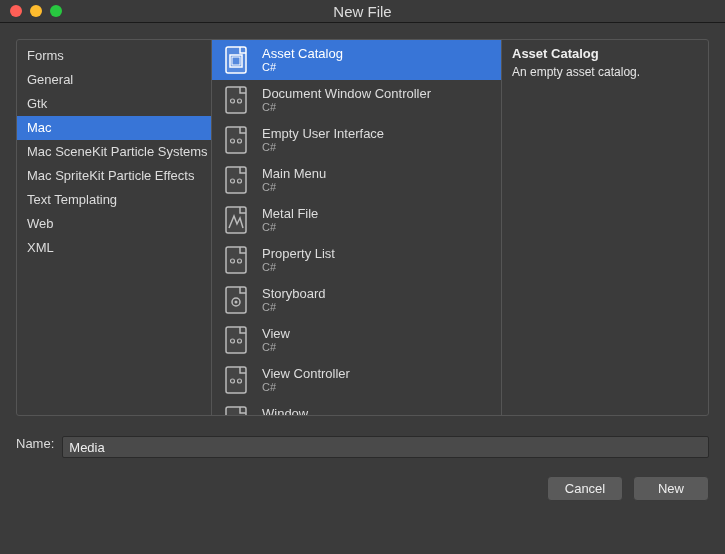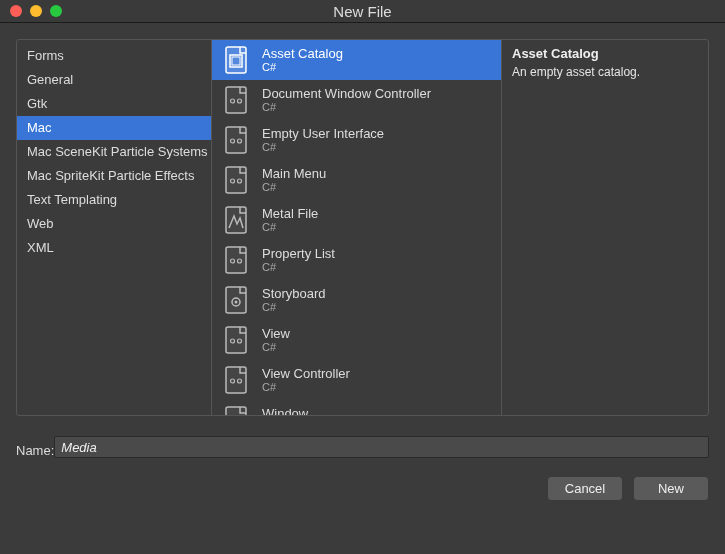--- a/index.html
+++ b/index.html
@@ -33,23 +33,23 @@
     .col.categories { padding-top: 4px; }
     .tpl-item { display:flex; align-items:center; gap:10px; padding:4px 8px; cursor:default; }
     .tpl-item.selected { background:#3875d7; }
     .tpl-item.selected .tpl-title,.tpl-item.selected .tpl-sub { color:#fff; }
     .tpl-icon { width:32px; height:32px; flex-shrink:0; display:flex; align-items:center; justify-content:center; }
     .tpl-txt { display:flex; flex-direction:column; line-height:1.2; }
     .tpl-title { color:#ddd; font-size:13px; }
     .tpl-sub { color:#aaa; font-size:11px; }
     .detail-title { color:#eee; font-weight:600; margin-bottom:4px; }
     .detail-desc { color:#e5e5e5; font-size:12px; }
-    .name-row { display:flex; align-items:flex-end; padding: 12px 16px 0 16px; }
+    .name-row { display:flex; align-items:flex-start; gap:8px; padding: 12px 16px 0 16px; }
     .name-row label { color:#ddd; }
-    .name-input { flex:1; background:#4a4a4a; border:1px solid #2a2a2a; color:#eee; padding:3px 6px; font-size:13px; height:22px; border-radius:2px; outline:none;font-style:italic; }
+    .name-input { flex:1; background:#4a4a4a; border:1px solid #2a2a2a; color:#eee; padding:3px 6px; font-size:13px; height:22px; border-radius:2px; outline:none; }
     .buttons { display:flex; justify-content:flex-end; gap:10px; padding: 18px 16px 14px 23px; }
     .btn { background:#5a5a5a; color:#eee; border:1px solid #3a3a3a; border-radius:4px; padding: 4px 16px; font-size:13px; cursor:default; min-width:76px; text-align:center; }
     
     .col::-webkit-scrollbar{width:0}
     svg { display:block; }
   </style>
 </head>
 <body>
 
 <div class="titlebar">

